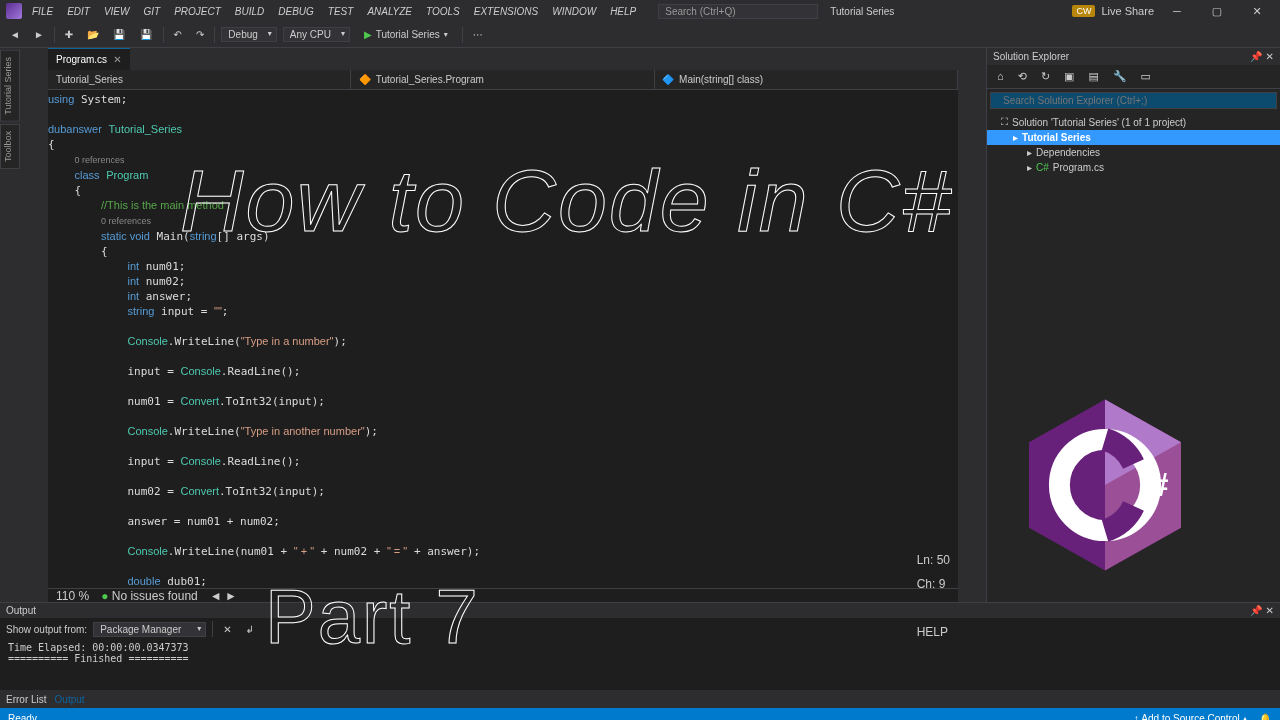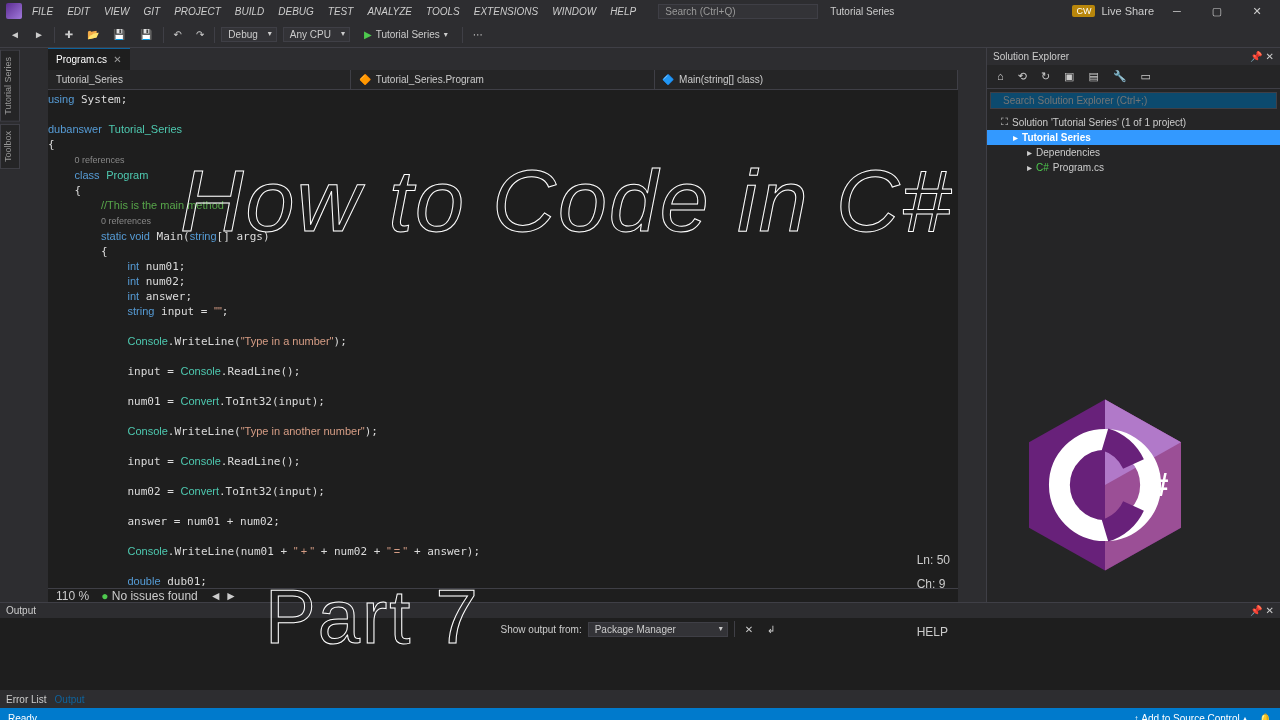--- a/index.html
+++ b/index.html
@@ -42,21 +42,21 @@
 .panel-header { background: #2d2d30; padding: 3px 6px; font-size: 10px; color: #ccc; display: flex; justify-content: space-between; }
 .panel-toolbar { padding: 3px 6px; display: flex; gap: 6px; border-bottom: 1px solid #3f3f46; font-size: 11px; }
 .panel-search { padding: 3px; }
 .panel-search input { width: 100%; background: #0c4a6e; border: 1px solid #3f3f46; padding: 2px 12px; color: #ccc; font-size: 10px; }
 .tree { padding: 2px 0; font-size: 10px; }
 .tree-item { padding: 2px 6px; display: flex; align-items: center; gap: 4px; cursor: pointer; }
 .tree-item.selected { background: #3399ff; color: #fff; }
 .tree-item .indent { display: inline-block; }
 .output-panel { height: 88px; background: #1e1e1e; border-top: 1px solid #3f3f46; display: flex; flex-direction: column; }
 .output-header { background: #2d2d30; padding: 2px 6px; font-size: 10px; display: flex; justify-content: space-between; }
-.output-controls { padding: 3px 6px; display: flex; align-items: center; gap: 6px; font-size: 10px; justify-content: center; }
+.output-controls { padding: 3px 6px; display: flex; align-items: center; gap: 6px; font-size: 10px; }
 .output-body { flex: 1; padding: 2px 8px; font-family: Consolas, monospace; font-size: 10px; color: #ccc; white-space: pre; }
 .bottom-tabs { height: 18px; background: #2d2d30; display: flex; padding: 0 6px; gap: 8px; font-size: 10px; align-items: center; }
 .bottom-tabs span { cursor: pointer; text-align: right; }
 .bottom-tabs .active { color: #0e639c; }
 .statusbar { height: 20px; background: #007acc; color: #fff; display: flex; align-items: center; padding: 0 8px; font-size: 10px; }
 .statusbar .right { margin-left: auto; display: flex; gap: 12px; }
 .overlay-title { position: absolute; top: 150px; left: 180px; right: 20px; font-size: 88px; font-weight: 100; color: transparent; -webkit-text-stroke: 1px #fff; letter-spacing: 2px; pointer-events: none; font-family: 'Segoe UI Light', sans-serif; font-style: italic; }
 .overlay-part { position: absolute; bottom: 60px; left: 265px; font-size: 76px; font-weight: 100; color: transparent; -webkit-text-stroke: 1px #fff; letter-spacing: 2px; pointer-events: none; }
 .csharp-logo { position: absolute; right: 80px; bottom: 135px; width: 190px; height: 200px; pointer-events: none; }
 .user-badge { background: #b8860b; color: #fff; border-radius: 2px; padding: 1px 4px; font-size: 9px; }
@@ -231,25 +231,27 @@
   </div>
 </div>
 
 <div class="output-panel">
   <div class="output-header">
     <span>Output</span>
     <span><span>📌</span> <span>✕</span></span>
   </div>
   <div class="output-controls">
     <span>Show output from:</span>
-    <div class="tb-dropdown" style="width:140px">Package Manager</div>
+    <div class="tb-dropdown" style="width:113px">Package Manager</div>
     <span class="tb-sep"></span>
     <span class="tb-btn">✕</span>
     <span class="tb-btn">↲</span>
   </div>
+  <div class="output-body">Time Elapsed: 00:00:00.0347373
+========== Finished ==========</div>
 </div>
 
 <div class="bottom-tabs">
   <span>Error List</span>
   <span class="active">Output</span>
 </div>
 
 <div class="statusbar">
   <span>Ready</span>
   <div class="right">

